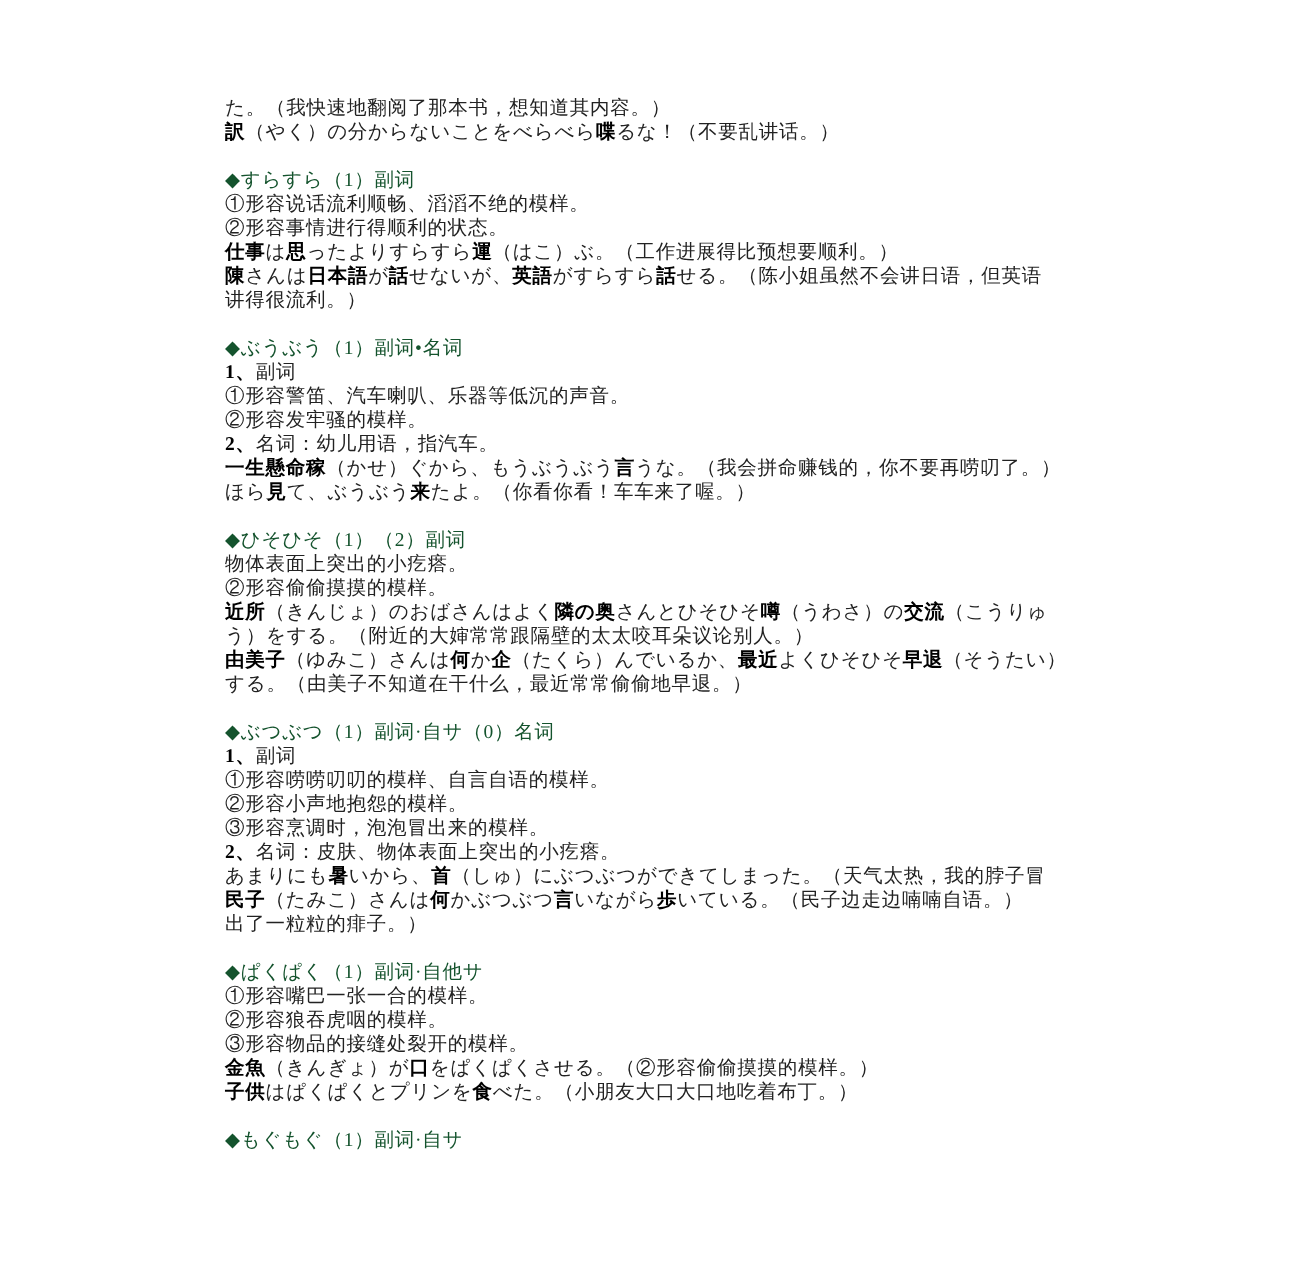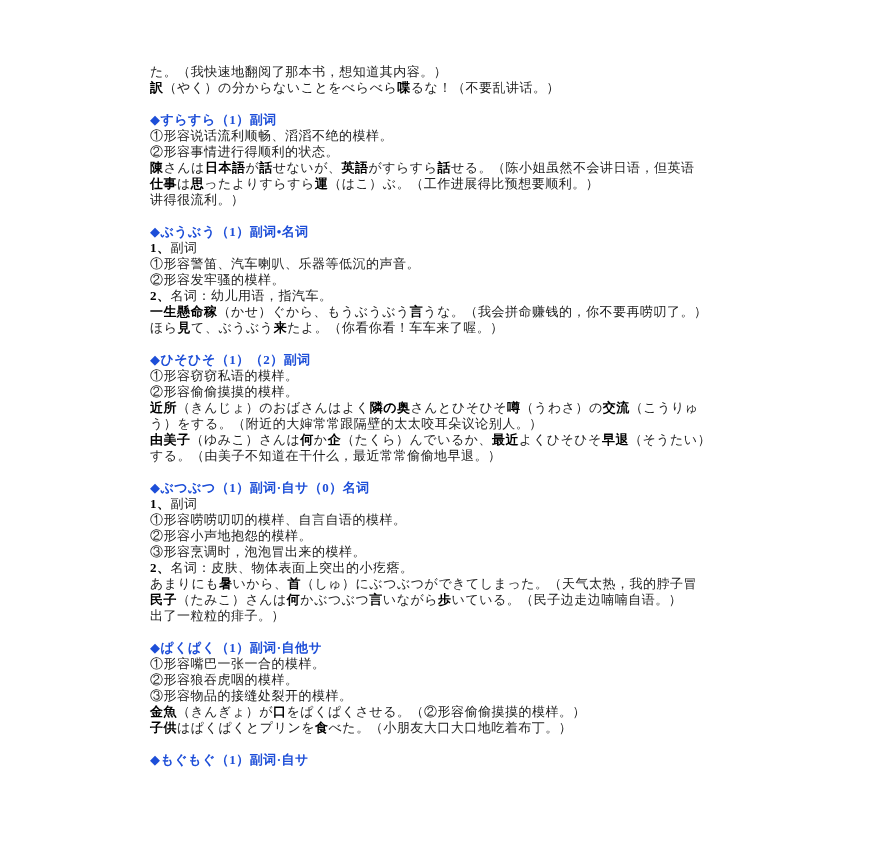--- a/index.html
+++ b/index.html
@@ -32,49 +32,49 @@
   }
   .line.blank {
     height: 16px;
   }
   .seg-bold {
     font-weight: bold;
     color: #000000;
   }
   .line.heading .seg-bold,
   .line.heading {
-    font-weight: bold;
-    color: #1d4ed8;
+    font-weight: normal;
+    color: #14532d;
   }
 </style>
 </head>
 <body>
 
 <div class="page">
   <div class="content" id="doc-content">
       <div class="line body"><span class="seg">た。（我快速地翻阅了那本书，想知道其内容。）</span></div>
       <div class="line body"><span class="seg-bold">訳</span><span class="seg">（やく）の分からないことをべらべら</span><span class="seg-bold">喋</span><span class="seg">るな！（不要乱讲话。）</span></div>
       <div class="line blank"></div>
       <div class="line heading"><span class="seg-bold">◆すらすら（1）副词</span></div>
       <div class="line body"><span class="seg">①形容说话流利顺畅、滔滔不绝的模样。</span></div>
       <div class="line body"><span class="seg">②形容事情进行得顺利的状态。</span></div>
+      <div class="line body"><span class="seg-bold">仕事</span><span class="seg">は</span><span class="seg-bold">思</span><span class="seg">ったよりすらすら</span><span class="seg-bold">運</span><span class="seg">（はこ）ぶ。（工作进展得比预想要顺利。）</span></div>
       <div class="line body"><span class="seg-bold">陳</span><span class="seg">さんは</span><span class="seg-bold">日本語</span><span class="seg">が</span><span class="seg-bold">話</span><span class="seg">せないが、</span><span class="seg-bold">英語</span><span class="seg">がすらすら</span><span class="seg-bold">話</span><span class="seg">せる。（陈小姐虽然不会讲日语，但英语</span></div>
-      <div class="line body"><span class="seg-bold">仕事</span><span class="seg">は</span><span class="seg-bold">思</span><span class="seg">ったよりすらすら</span><span class="seg-bold">運</span><span class="seg">（はこ）ぶ。（工作进展得比预想要顺利。）</span></div>
       <div class="line body"><span class="seg">讲得很流利。）</span></div>
       <div class="line blank"></div>
       <div class="line heading"><span class="seg-bold">◆ぶうぶう（1）副词•名词</span></div>
       <div class="line body"><span class="seg-bold">1、</span><span class="seg">副词</span></div>
       <div class="line body"><span class="seg">①形容警笛、汽车喇叭、乐器等低沉的声音。</span></div>
       <div class="line body"><span class="seg">②形容发牢骚的模样。</span></div>
       <div class="line body"><span class="seg-bold">2、</span><span class="seg">名词：幼儿用语，指汽车。</span></div>
       <div class="line body"><span class="seg-bold">一生懸命稼</span><span class="seg">（かせ）ぐから、もうぶうぶう</span><span class="seg-bold">言</span><span class="seg">うな。（我会拼命赚钱的，你不要再唠叨了。）</span></div>
       <div class="line body"><span class="seg">ほら</span><span class="seg-bold">見</span><span class="seg">て、ぶうぶう</span><span class="seg-bold">来</span><span class="seg">たよ。（你看你看！车车来了喔。）</span></div>
       <div class="line blank"></div>
       <div class="line heading"><span class="seg-bold">◆ひそひそ（1）（2）副词</span></div>
-      <div class="line body"><span class="seg">①形容窃窃私语的模样。</span></div>
+      <div class="line body"><span class="seg">物体表面上突出的小疙瘩。</span></div>
       <div class="line body"><span class="seg">②形容偷偷摸摸的模样。</span></div>
       <div class="line body"><span class="seg-bold">近所</span><span class="seg">（きんじょ）のおばさんはよく</span><span class="seg-bold">隣の奥</span><span class="seg">さんとひそひそ</span><span class="seg-bold">噂</span><span class="seg">（うわさ）の</span><span class="seg-bold">交流</span><span class="seg">（こうりゅ</span></div>
       <div class="line body"><span class="seg">う）をする。（附近的大婶常常跟隔壁的太太咬耳朵议论别人。）</span></div>
       <div class="line body"><span class="seg-bold">由美子</span><span class="seg">（ゆみこ）さんは</span><span class="seg-bold">何</span><span class="seg">か</span><span class="seg-bold">企</span><span class="seg">（たくら）んでいるか、</span><span class="seg-bold">最近</span><span class="seg">よくひそひそ</span><span class="seg-bold">早退</span><span class="seg">（そうたい）</span></div>
       <div class="line body"><span class="seg">する。（由美子不知道在干什么，最近常常偷偷地早退。）</span></div>
       <div class="line blank"></div>
       <div class="line heading"><span class="seg-bold">◆ぶつぶつ（1）副词·自サ（0）名词</span></div>
       <div class="line body"><span class="seg-bold">1、</span><span class="seg">副词</span></div>
       <div class="line body"><span class="seg">①形容唠唠叨叨的模样、自言自语的模样。</span></div>
       <div class="line body"><span class="seg">②形容小声地抱怨的模样。</span></div>

